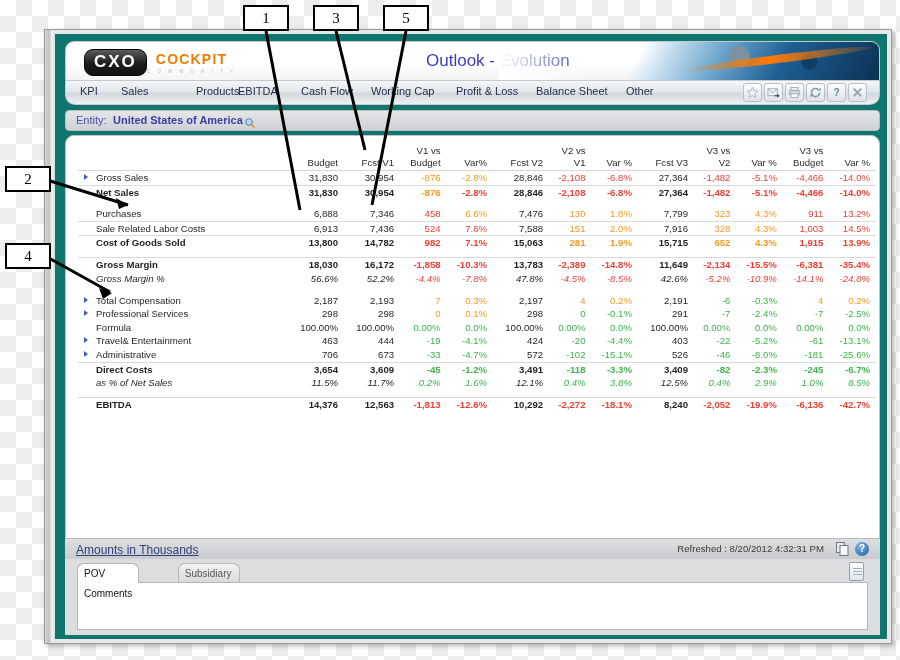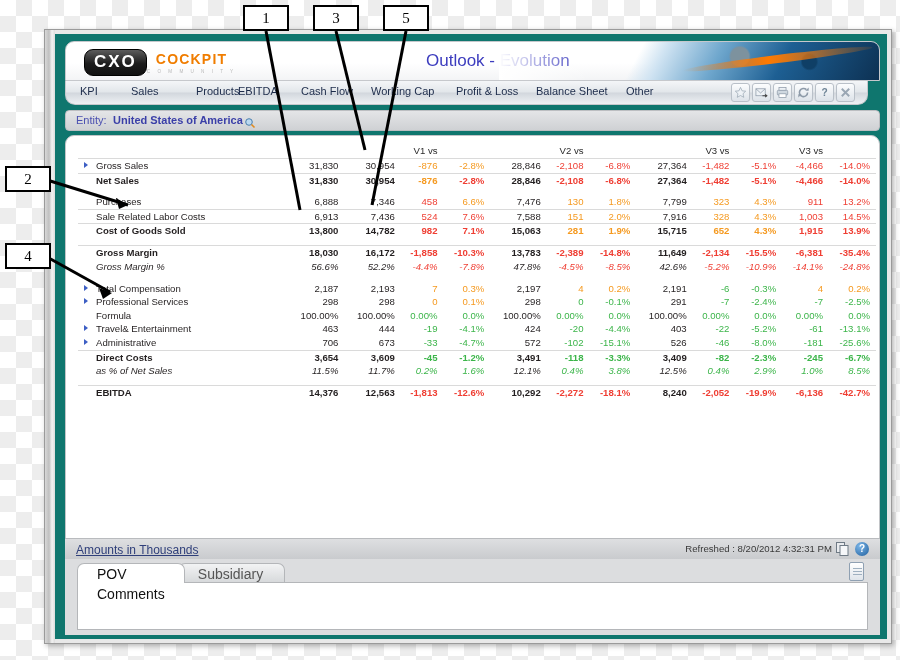--- a/index.html
+++ b/index.html
@@ -100,21 +100,21 @@
     transform: rotate(-7deg);
   }
   .banner-fade {
     position:absolute; right:290px; top:0; width:90px; height:100%;
     background: linear-gradient(to right, rgba(255,255,255,1), rgba(255,255,255,0));
     z-index: 2;
   }
 
   
   .menubar {
-    position: absolute; left: 10px; top: 47px; right: 19px; height: 24px;
+    position: absolute; left: 10px; top: 47px; right: 7px; height: 24px;
     background: linear-gradient(to bottom, #f4f6f8 0%, #e2e6ea 48%, #d2d7dd 52%, #eef1f4 100%);
     border: 1px solid #c6c8cc; border-top: none;
     border-radius: 0 0 10px 10px;
   }
   .menuitem {
     position: absolute; top: 4px;
     font-size: 11px; color: #1c2b4a;
     white-space: nowrap;
   }
   .iconstrip {
@@ -215,42 +215,42 @@
     position: absolute; left: 10px; top: 504px; right: 7px; height: 21px;
     background: linear-gradient(to bottom,#dedfe1,#c9cbce);
     border-top: 1px solid #b9bbbe;
   }
   .amounts {
     position: absolute; left: 11px; top: 4px;
     font-size: 12px; color: #2f3f7a;
     text-decoration: underline;
   }
   .refreshed {
-    position: absolute; right: 48px; top: 4px;
+    position: absolute; right: 56px; top: 4px;
     font-size: 9.6px; color: #3a3a3a;
   }
   .copy-icon { position: absolute; right: 30px; top: 3px; }
   .help-icon {
     position: absolute; right: 11px; top: 3px;
     width: 14px; height: 14px; border-radius: 50%;
     background: radial-gradient(circle at 35% 30%, #7cb6e8, #1f5f9e);
     color: #fff; font-size: 10px; font-weight: bold;
     text-align: center; line-height: 14px;
   }
 
   
   .commentsarea {
     position: absolute; left: 10px; top: 525px; right: 7px; bottom: 4px;
     background: #dcdddf;
   }
   .tabrow { position: absolute; left: 12px; top: 4px; height: 20px; }
   .ctab {
     position: absolute; top: 0; height: 20px;
-    padding: 0 19px;
-    font-size: 14px; color: #2a2a2a;
+    padding: 0 6px;
+    font-size: 10px; color: #2a2a2a;
     line-height: 20px;
     border: 1px solid #b4b6b9;
     border-bottom: none;
     border-radius: 7px 7px 0 0;
   }
   .ctab.active { background: #ffffff; color: #111; z-index: 3; }
   .ctab.inactive { background: linear-gradient(to bottom,#f2f3f4,#d6d8da); color: #555; }
   .commentsbody {
     position: absolute; left: 12px; top: 23px; right: 12px; bottom: 5px;
     background: #ffffff;
@@ -300,21 +300,21 @@
             <div class="cxo-word">COCKPIT</div>
             <div class="cxo-sub">C O M M U N I T Y</div>
           </div>
         </div>
         <div class="page-title">Outlook - Evolution</div>
       </div>
 
       <div class="menubar">
         <div id="menu-items">
             <div class="menuitem" style="left: 14px;">KPI</div>
-            <div class="menuitem" style="left: 55px; margin-left: 10px;">Sales</div>
+            <div class="menuitem" style="left: 55px;">Sales</div>
             <div class="menuitem" style="left: 106px; margin-left: 24px;">Products</div>
             <div class="menuitem" style="left: 172px;">EBITDA</div>
             <div class="menuitem" style="left: 235px; text-align: center;">Cash Flow</div>
             <div class="menuitem" style="left: 305px;">Working Cap</div>
             <div class="menuitem" style="left: 390px;">Profit &amp; Loss</div>
             <div class="menuitem" style="left: 470px;">Balance Sheet</div>
             <div class="menuitem" style="left: 560px;">Other</div>
           </div>
         <div class="iconstrip">
           <div class="tbicon">
@@ -377,20 +377,35 @@
                 <th class="colhdr-top">V1 vs</th>
                 <th class="colhdr-top"></th>
                 <th class="colhdr-top"></th>
                 <th class="colhdr-top">V2 vs</th>
                 <th class="colhdr-top"></th>
                 <th class="colhdr-top"></th>
                 <th class="colhdr-top">V3 vs</th>
                 <th class="colhdr-top"></th>
                 <th class="colhdr-top">V3 vs</th>
                 <th class="colhdr-top"></th>
+              </tr>
+            <tr id="colhdr-row" class="hdrrule">
+                <th class="lbl"></th>
+                <th class="">Budget</th>
+                <th class="">Fcst V1</th>
+                <th class="">Budget</th>
+                <th class="">Var%</th>
+                <th class="">Fcst V2</th>
+                <th class="">V1</th>
+                <th class="">Var %</th>
+                <th class="">Fcst V3</th>
+                <th class="">V2</th>
+                <th class="">Var %</th>
+                <th class="">Budget</th>
+                <th class="">Var %</th>
               </tr>
           </thead>
           <tbody id="grid-body">
               <tr class="topline">
                 <td class="lbl"><span class="exp"></span><span>Gross Sales</span></td>
                 <td class="plain">31,830</td>
                 <td class="plain">30,954</td>
                 <td class="pos">-876</td>
                 <td class="pos">-2.8%</td>
                 <td class="plain">28,846</td>

